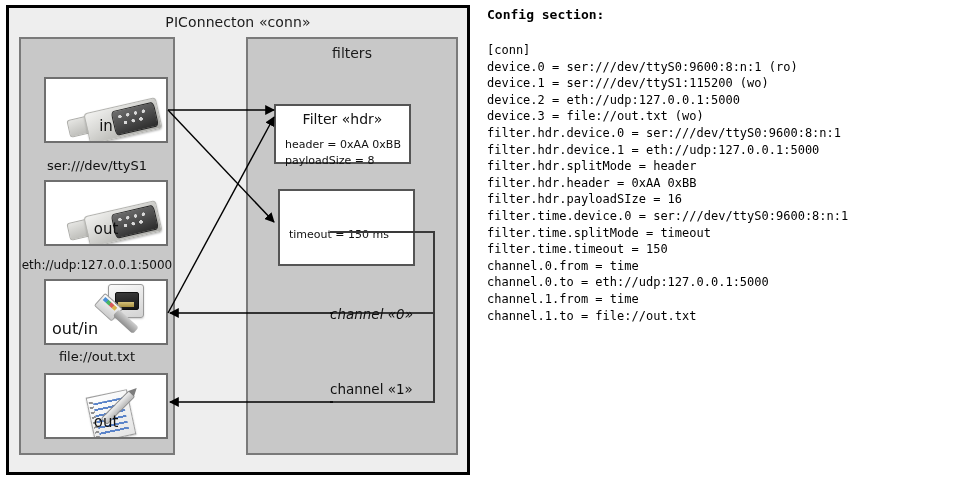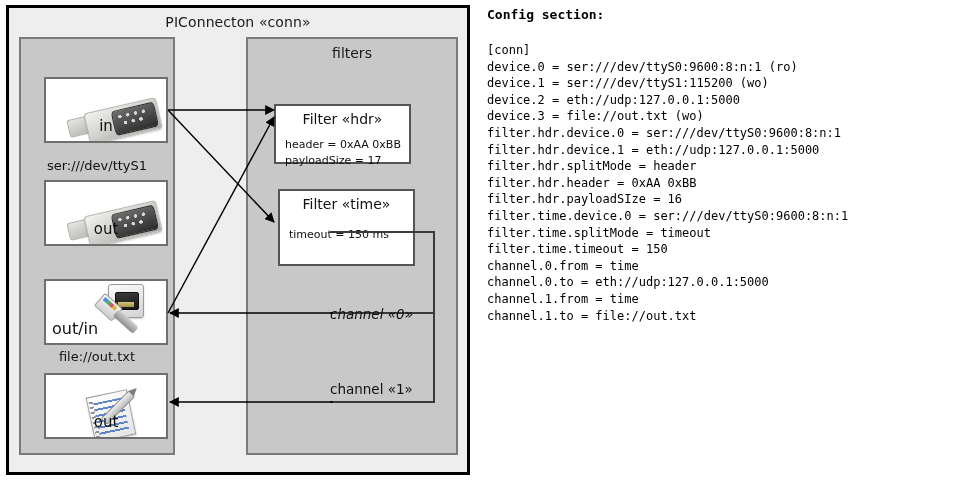--- a/index.html
+++ b/index.html
@@ -198,20 +198,21 @@
 
     <div class="dev-label" style="left:19px;top:158px;width:156px;">ser:///dev/ttyS1</div>
     <div class="dev-box" style="left:44px;top:180px;width:124px;height:66px;">
       <div class="dev-text">out</div>
       <div class="icon-wrap" style="left:22px;top:22px;width:90px;height:40px;">
         <div class="db9-tail" style="left:0px;top:16px;"></div>
         <div class="db9" style="left:18px;top:4px;"></div>
       </div>
     </div>
 
+    <div class="dev-label" style="left:19px;top:258px;width:156px;font-size:12px;">eth://udp:127.0.0.1:5000</div>
     <div class="dev-box" style="left:44px;top:279px;width:124px;height:66px;">
       <div class="dev-text left">out/in</div>
       <div class="icon-wrap" style="left:52px;top:2px;width:70px;height:62px;">
         <div class="rj45-plate" style="left:10px;top:1px;"></div>
         <div class="rj45-cable" style="left:-4px;top:24px;">
           <div class="plug"></div>
             <div class="cord"></div>
         </div>
       </div>
     </div>
@@ -228,25 +229,24 @@
       </div>
     </div>
 
     <div class="group-box" id="filters-group">
       <div class="group-title">filters</div>
     </div>
 
     <div class="filter-card" style="left:274px;top:76px;width:137px;height:60px;margin-top:28px;">
       <div class="fc-title">Filter «hdr»</div>
       <div class="fc-prop" style="top:32px;">header = 0xAA 0xBB</div>
-      <div class="fc-prop" style="top:48px;">payloadSize = 17</div>
+      <div class="fc-prop" style="top:48px;">payloadSize = 8</div>
     </div>
 
     <div class="filter-card" style="left:278px;top:189px;width:137px;height:77px;">
-      <div class="fc-title">Filter «time»</div>
       <div class="fc-prop" style="top:37px;">timeout = 150 ms</div>
     </div>
 
     <div class="route" style="left:330px;top:231px;width:105px;height:83px;border-left:none;"></div>
     <div class="route" style="left:330px;top:314px;width:105px;height:89px;border-left:none;border-top:none;"></div>
 
     <div class="chan-label" style="left:330px;top:306px;font-style:italic;">channel «0»</div>
     <div class="chan-label" style="left:330px;top:381px;">channel «1»</div>
 
     <svg class="edges" viewBox="0 0 478 484">

